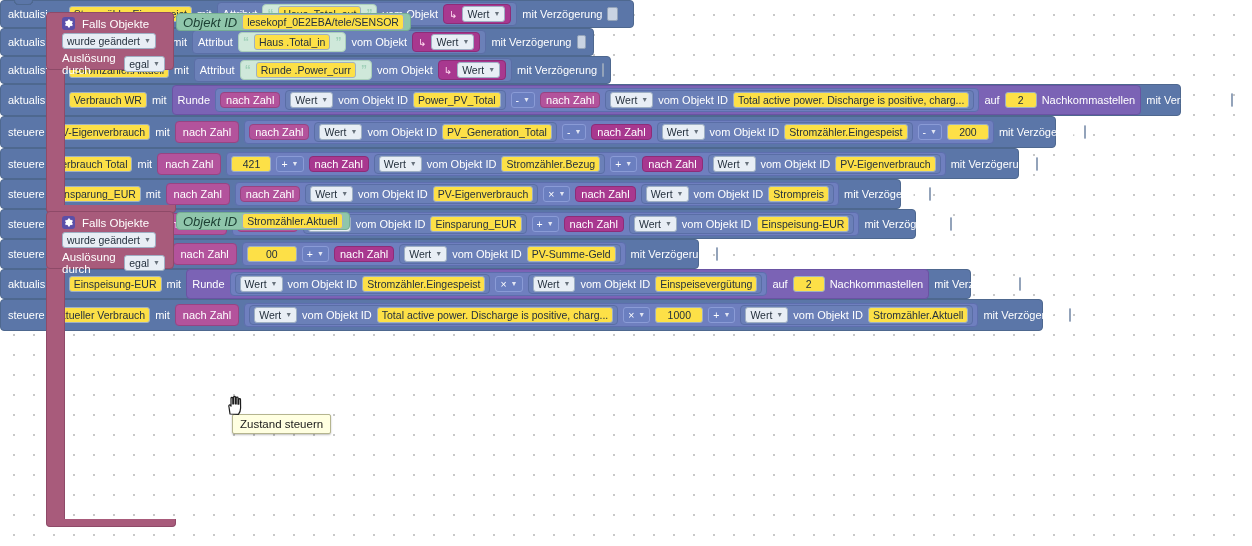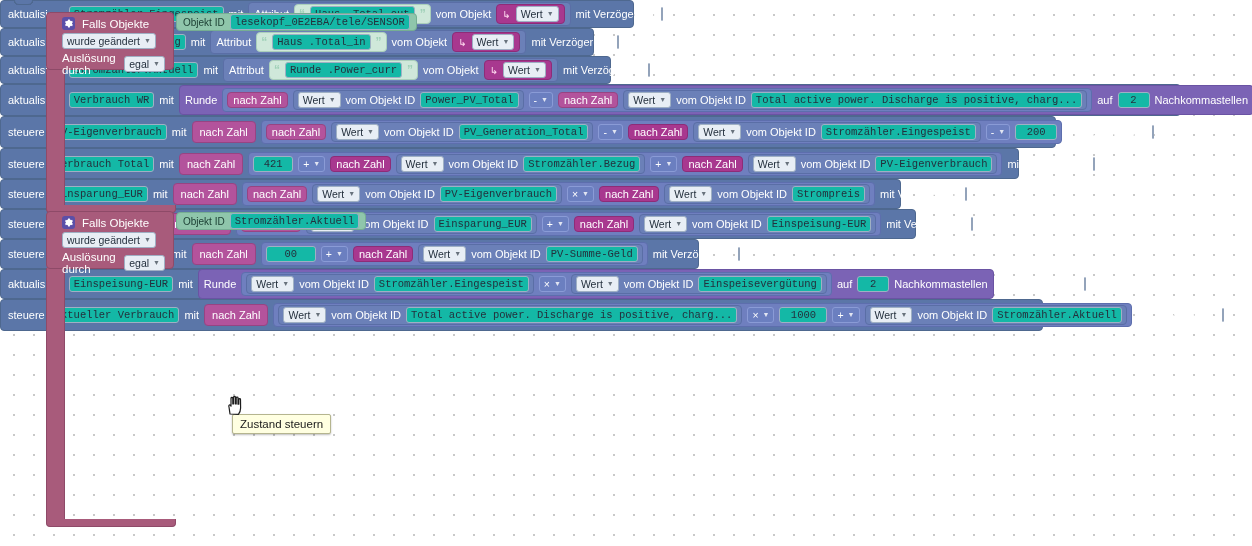--- a/index.html
+++ b/index.html
@@ -43,39 +43,39 @@
   }
   .vb-green{background:#8fc6ab;border-color:#76ae93;color:#1d4034;}
   .vb-blue{background:#6b80b8;border-color:#5a6ea6;color:#ffffff;}
   .vb-blue2{background:#6f7fbf;border-color:#5d6ead;color:#ffffff;}
   .vb-purple{background:#7b63b5;border-color:#6a53a3;color:#ffffff;}
   .vb-pink{background:#a8388f;border-color:#8d2c78;color:#ffffff;}
   .vb-pink2{background:#b3539c;border-color:#974483;color:#ffffff;}
   .vb-lgreen{background:#cfe8da;border-color:#aacfbb;color:#23463a;}
   
   .fld{
-    background:#14b8a6;border:1px solid #9fb0c4;border-radius:3px;
+    background:#fde047;border:1px solid #9fb0c4;border-radius:3px;
     color:#24303d;padding:0px 4px;font-size:10.5px;line-height:14px;
-    display:inline-block;max-width:none;font-family:Liberation Mono, monospace;
+    display:inline-block;max-width:none;
   }
   .fld.num{min-width:22px;text-align:center;}
   .dd{
     background:#e8eef5;border:1px solid #9fb0c4;border-radius:3px;
     color:#24303d;padding:0 4px;font-size:10.5px;line-height:14px;
     display:inline-flex;align-items:center;gap:4px;
   }
   .dd .caret{font-size:7px;opacity:.65;}
   .dd-op{
     background:#6b7fc0;border:1px solid #8a9bd6;border-radius:3px;
     color:#ffffff;padding:0 4px;font-size:10.5px;line-height:14px;
     display:inline-flex;align-items:center;gap:4px;
   }
   .dd-op .caret{font-size:7px;opacity:.8;}
   .lbl{font-size:11px;color:#ffffff;}
-  .lbl-dark{font-size:10px;color:#1d4034;}
+  .lbl-dark{font-size:13px;color:#1d4034;font-style:italic;}
   .quote{color:#9fd0b8;font-size:12px;font-weight:bold;}
   .cb{
     width:9px;height:12px;border-radius:2px;background:#c9d3e2;
     border:1px solid #93a3ba;display:inline-block;
   }
   .arrow{font-size:10px;color:#ffd9ef;}
   
   .trunk{position:absolute;background:#a85b7b;border-left:1px solid #8e4a68;border-right:1px solid #8e4a68;}
   .trunk-bot{position:absolute;background:#a85b7b;border:1px solid #8e4a68;border-top:none;border-radius:0 0 4px 4px;}
   

